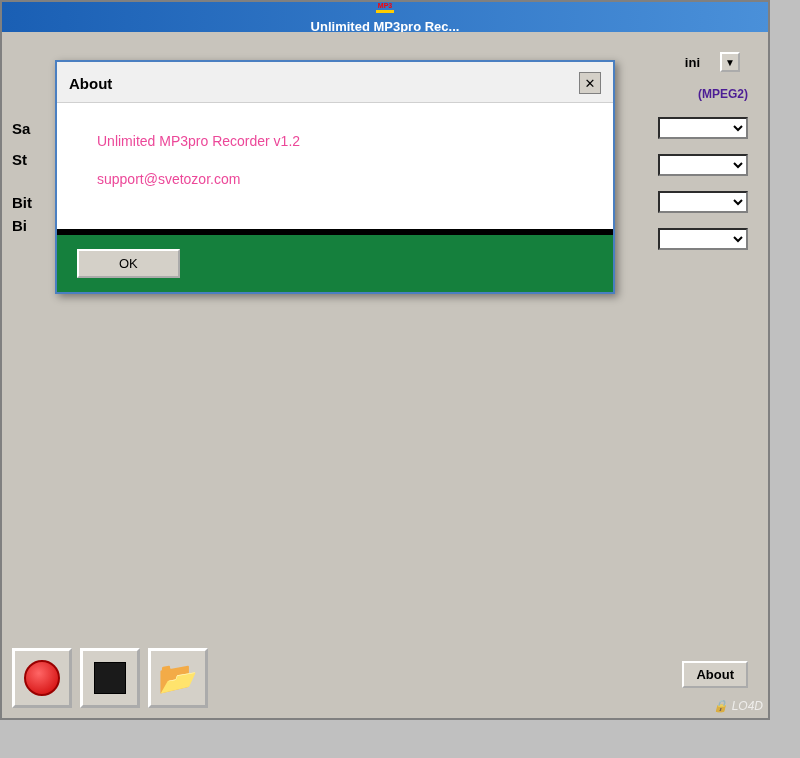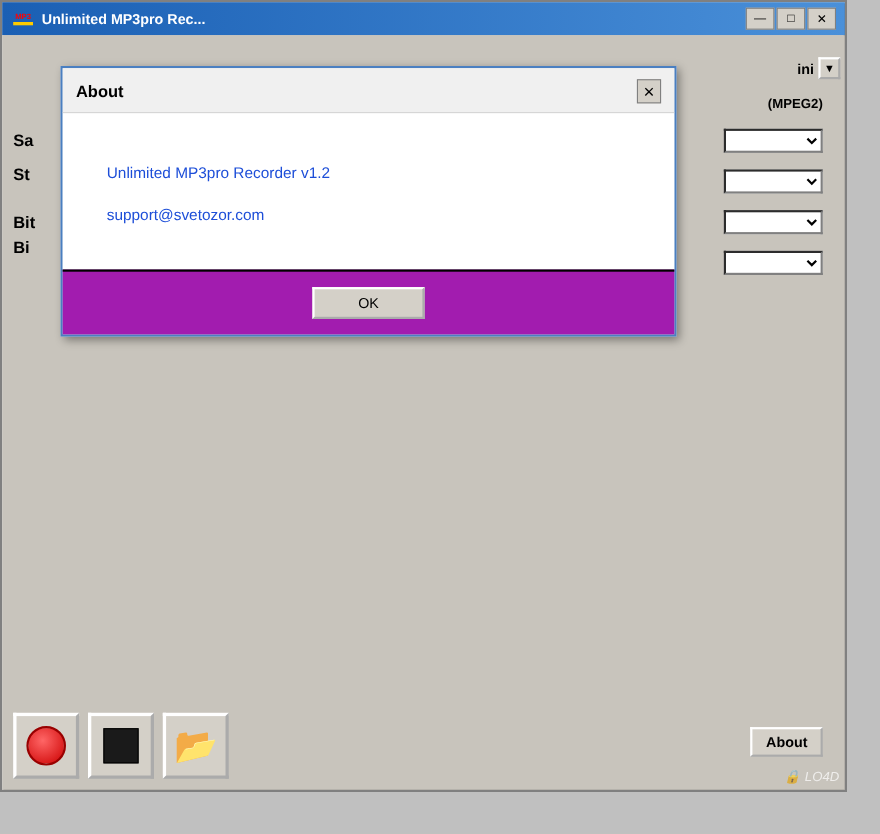--- a/index.html
+++ b/index.html
@@ -25,20 +25,21 @@
       box-shadow: inset 1px 1px #ffffff, inset -1px -1px #404040;
     }
 
     .title-bar {
       display: flex;
       align-items: center;
       background: linear-gradient(to right, #1a5fb4, #4a90d9);
       height: 30px;
       padding: 0 8px;
       gap: 6px;
+      flex-direction: column;
     }
 
     .title-bar-text {
       color: white;
       font-size: 13px;
       font-weight: bold;
       flex: 1;
     }
 
     .title-bar-buttons {
@@ -63,24 +64,24 @@
     .main-content {
       padding: 8px;
       height: calc(100% - 30px);
       position: relative;
       background: #c8c4bc;
     }
 
     .ini-dropdown {
       position: absolute;
       top: 20px;
-      right: 4px;
-      display: flex;
-      align-items: center;
-      gap: 4px;
+      right: 28px;
+      display: flex;
+      align-items: center;
+      gap: 20px;
       justify-content: space-between;
     }
 
     .dropdown-arrow {
       width: 20px;
       height: 20px;
       background: #d4d0c8;
       border: 2px outset #ffffff;
       display: flex;
       align-items: center;
@@ -88,21 +89,21 @@
       font-size: 10px;
       cursor: pointer;
     }
 
     .mpeg-label {
       position: absolute;
       top: 55px;
       right: 20px;
       font-size: 12px;
       font-weight: bold;
-      color: #000000;
+      color: #4c1d95;
       text-align: right;
     }
 
     .row-label {
       position: absolute;
       left: 10px;
       font-size: 15px;
       font-weight: bold;
       color: #000;
     }
@@ -232,31 +233,30 @@
       color: #000;
     }
 
     .dialog-body {
       padding: 30px 40px 20px 40px;
       background: white;
     }
 
     .dialog-info-line {
       font-size: 14px;
-      color: #1d4ed8;
+      color: #ec4899;
       margin-bottom: 22px;
-      margin-top: 16px;
     }
 
     .dialog-footer {
-      background: #a21caf;
+      background: #15803d;
       padding: 14px 20px;
       display: flex;
-      justify-content: center;
-      border-top: 2px solid #000000;
+      justify-content: flex-start;
+      border-top: 6px solid #000000;
     }
 
     .ok-button {
       padding: 5px 40px;
       background: #d4d0c8;
       border: 2px outset #ffffff;
       font-size: 13px;
       cursor: pointer;
       min-width: 80px;
     }

